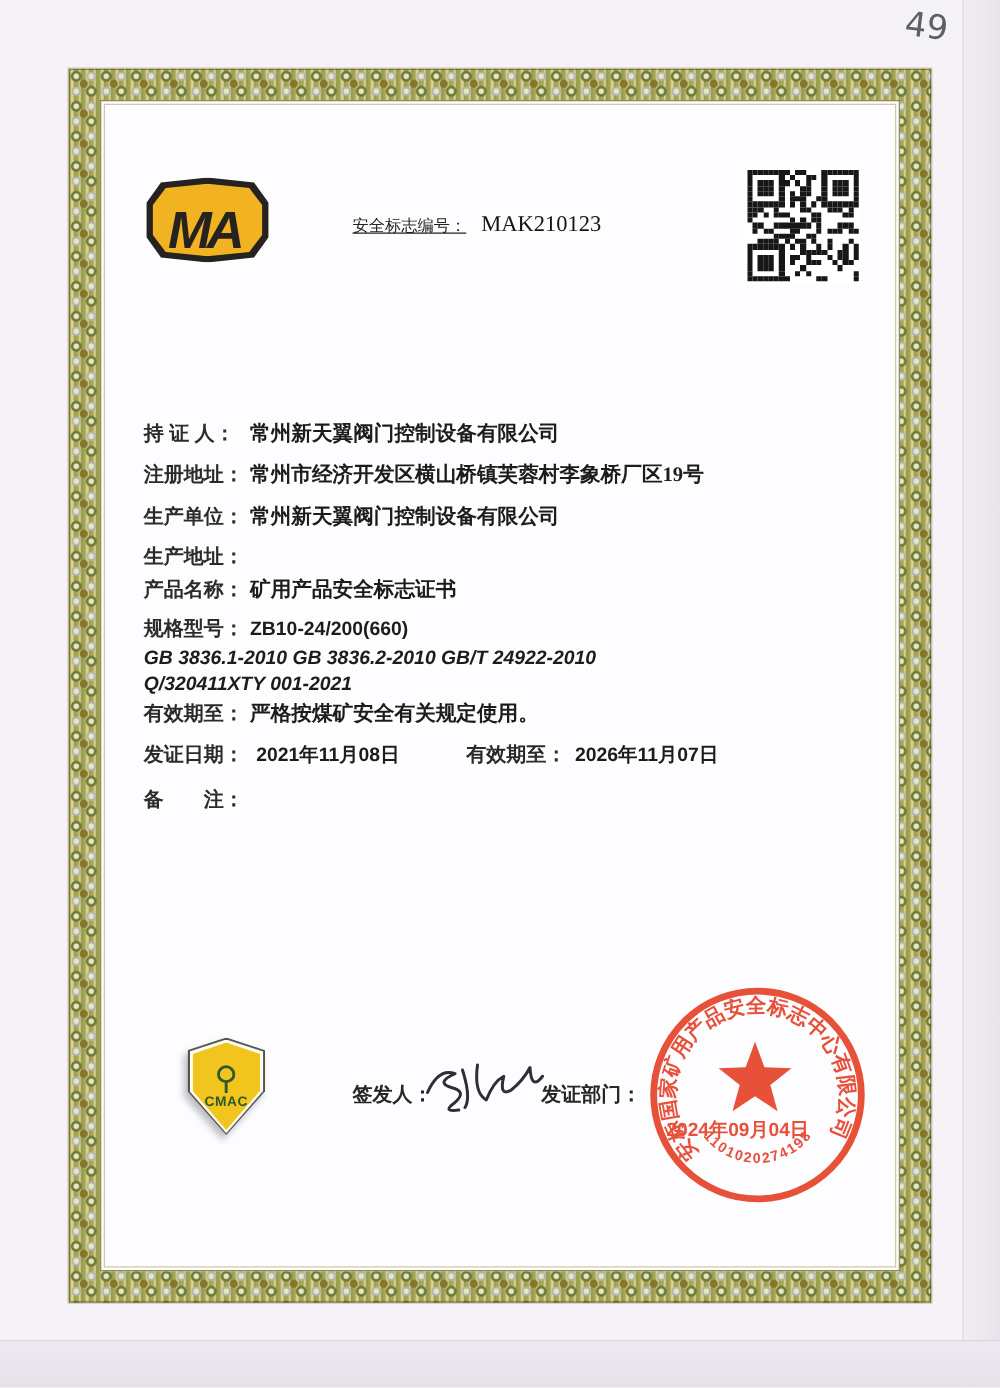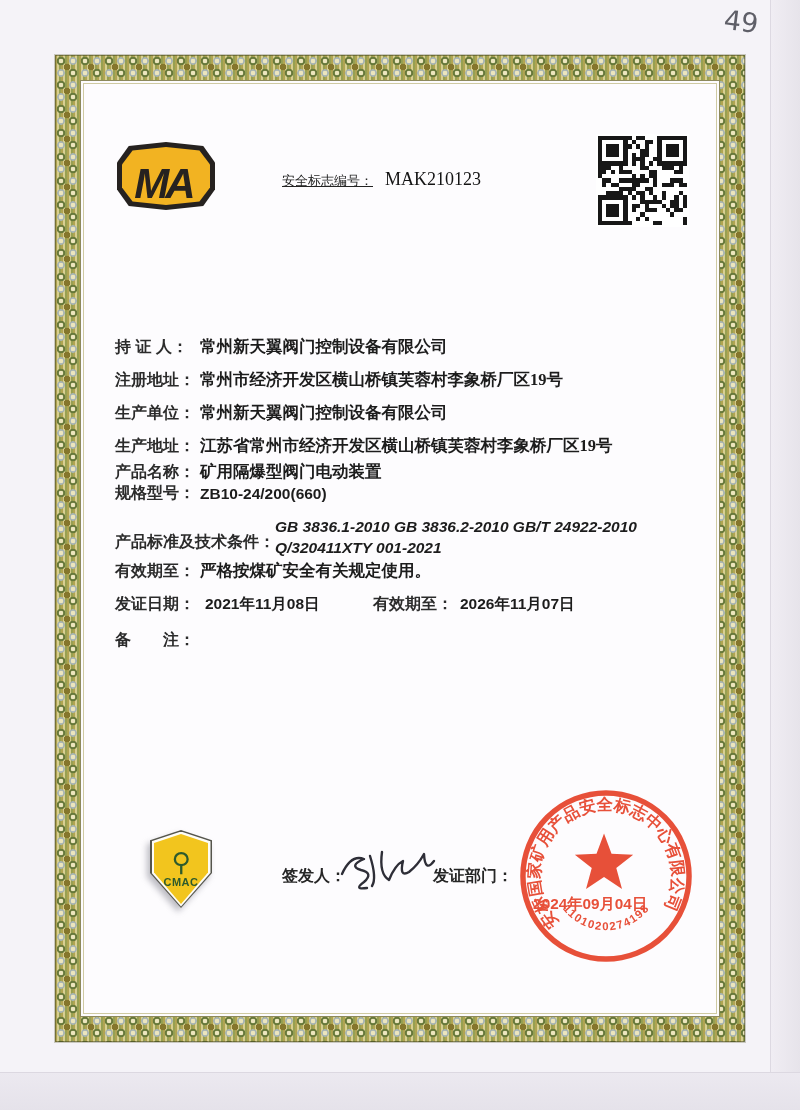--- a/index.html
+++ b/index.html
@@ -55,21 +55,21 @@
   .title{position:absolute;left:55px;top:248px;width:690px;text-align:center;
     font-size:37px;font-weight:bold;letter-spacing:3px;color:#141414;}
 
   
   .row{position:absolute;left:115px;width:578px;display:flex;align-items:center;}
   .lbl{font-size:16px;font-weight:600;color:#2b2b2b;white-space:nowrap;flex-shrink:0;}
   .lbl.w{width:85px;}
   .val{font-size:16.5px;font-weight:700;color:#1c1c1c;
     font-family:"Liberation Serif","DejaVu Serif",serif;}
   .val.latin{font-family:"Liberation Sans","DejaVu Sans",sans-serif;font-size:15.5px;font-weight:700;padding-top:1px;}
-  .r1{top:336px}.r2{top:369px}.r3{top:402px}.r4{top:435px}.r5{top:461px}.r6{top:483px}
+  .r1{top:336px}.r2{top:369px}.r3{top:402px}.r4{top:435px}.r5{top:461px}.r6{top:493px}
   .r7{top:515px}.r7 .lbl{padding-top:11px}.r7 .val{width:405px;line-height:21px;font-style:italic;}
   .r8{top:560px}
   .date-row{position:absolute;left:115px;top:594px;display:flex;}
   .date-row .lbl{width:90px;}
   .date-row .dval{width:168px;font-size:15.5px;font-weight:700;color:#1c1c1c;}
   .date-row .lbl2{width:87px;}
   .date-row .dval2{font-size:15.5px;font-weight:700;color:#1c1c1c;}
   .remark-row{position:absolute;left:115px;top:630px;}
 
   
@@ -359,32 +359,30 @@
   <div class="row r2">
     <span class="lbl w">注册地址：</span>
     <span class="val">常州市经济开发区横山桥镇芙蓉村李象桥厂区19号</span>
   </div>
   <div class="row r3">
     <span class="lbl w">生产单位：</span>
     <span class="val">常州新天翼阀门控制设备有限公司</span>
   </div>
   <div class="row r4">
     <span class="lbl w">生产地址：</span>
-    <span class="val">江苏省常州市经济开发区横山桥镇芙蓉村李象桥厂区19号</span>
   </div>
   <div class="row r5">
     <span class="lbl w">产品名称：</span>
-    <span class="val">矿用隔爆型阀门电动装置</span>
+    <span class="val">矿用产品安全标志证书</span>
   </div>
   <div class="row r6">
     <span class="lbl w">规格型号：</span>
     <span class="val latin">ZB10-24/200(660)</span>
   </div>
   <div class="row r7">
-    <span class="lbl">产品标准及技术条件：</span>
     <span class="val latin">GB 3836.1-2010 GB 3836.2-2010 GB/T 24922-2010 Q/320411XTY 001-2021</span>
   </div>
   <div class="row r8">
     <span class="lbl w">有效期至：</span>
     <span class="val">严格按煤矿安全有关规定使用。</span>
   </div>
 
   <div class="date-row">
     <span class="lbl">发证日期：</span>
     <span class="dval">2021年11月08日</span>

